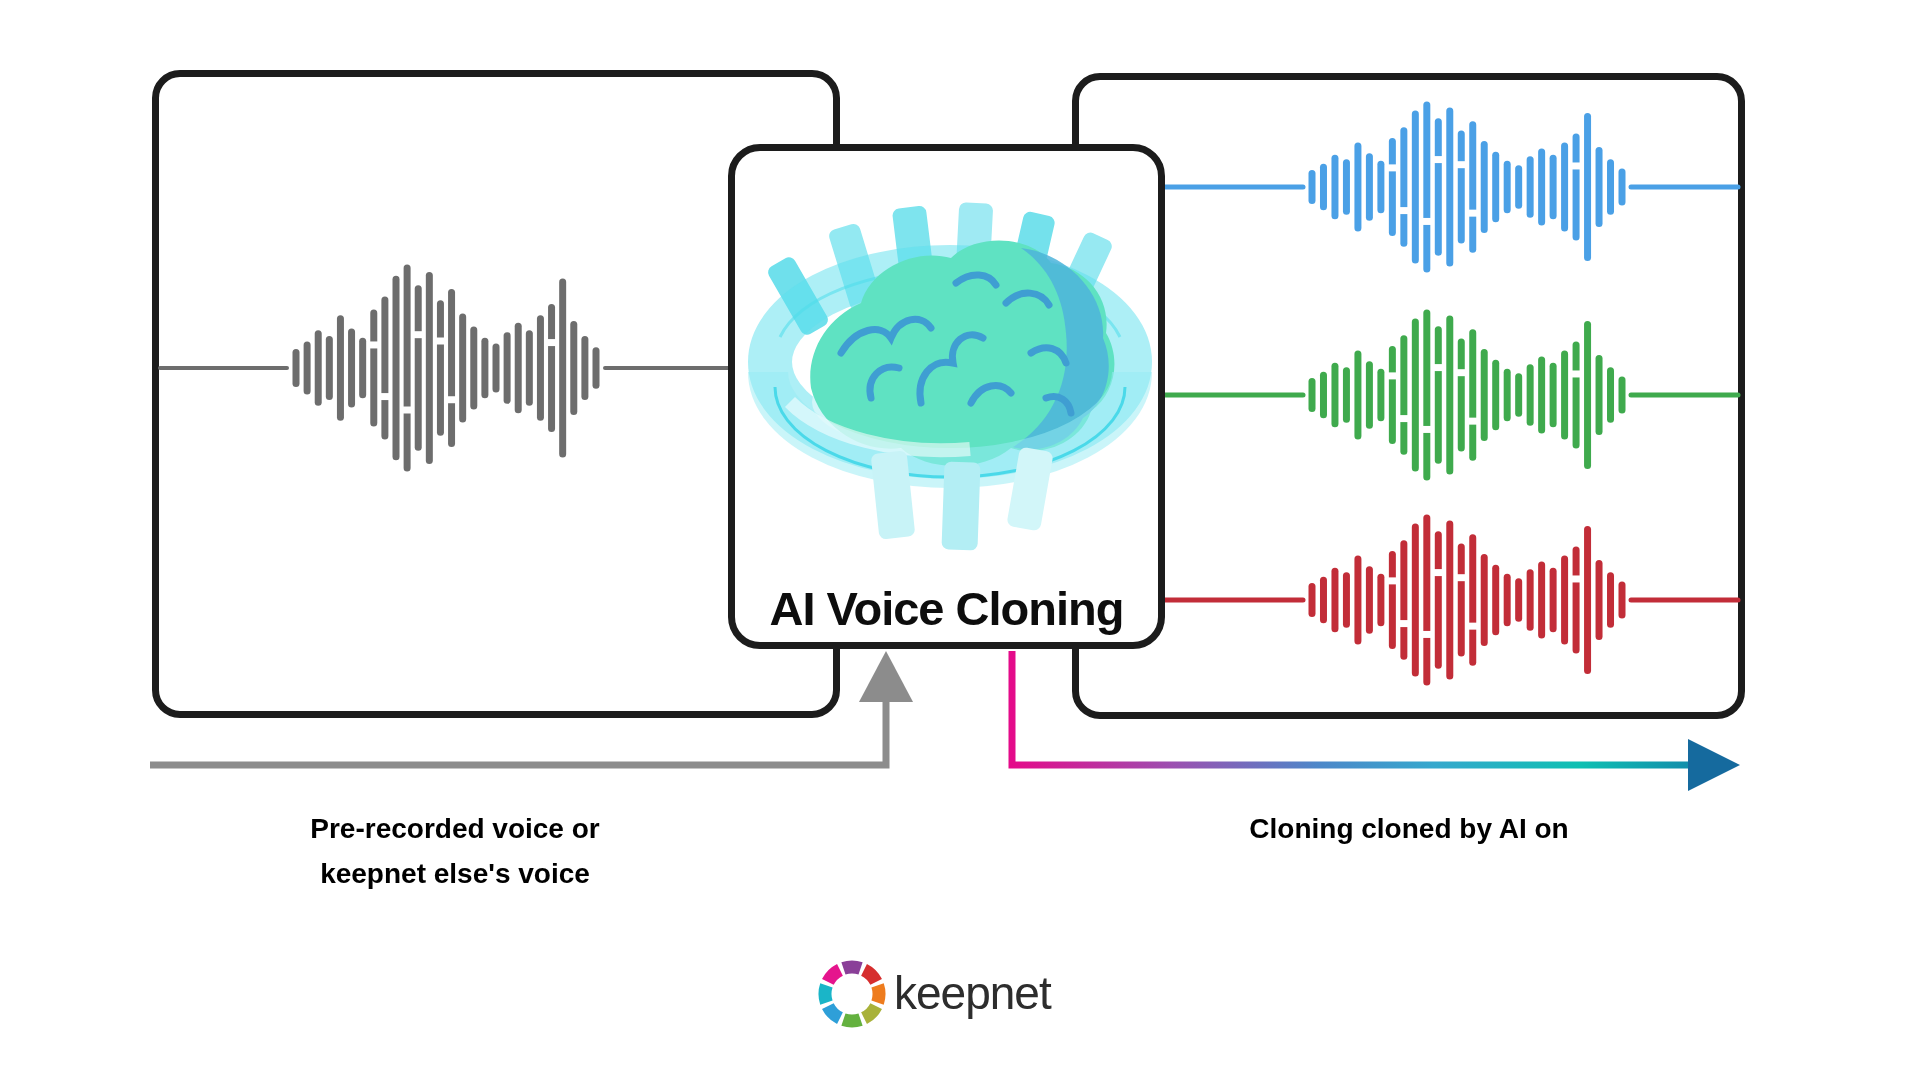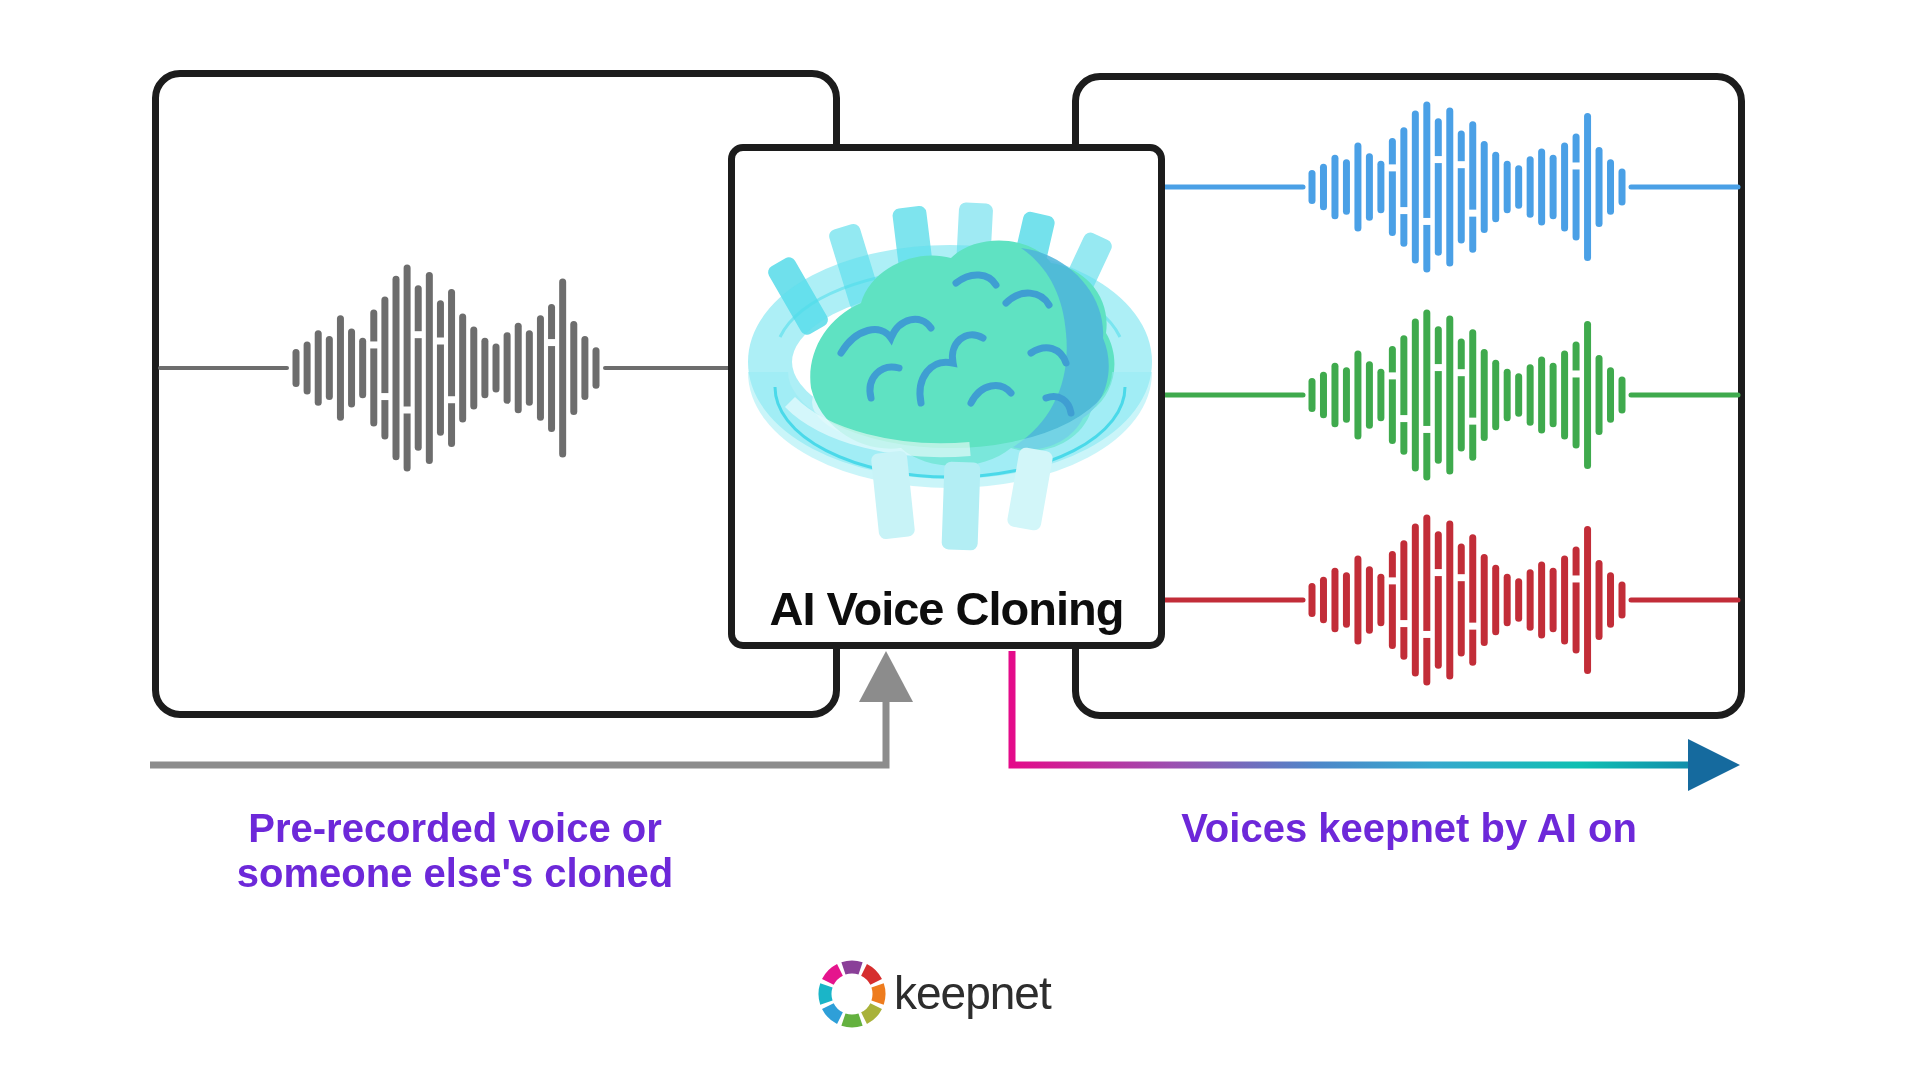--- a/index.html
+++ b/index.html
@@ -3,30 +3,30 @@
 <meta charset="utf-8">
 <style>
   html,body{margin:0;padding:0;}
   body{
     width:1920px;height:1080px;position:relative;overflow:hidden;
     background:#ffffff;font-family:"Liberation Sans",sans-serif;
   }
   .box{position:absolute;background:#ffffff;border:7px solid #1c1c1c;box-sizing:border-box;}
   #box-left  {left:152px;top:70px;width:688px;height:648px;border-radius:28px;z-index:1;}
   #box-right {left:1072px;top:73px;width:673px;height:646px;border-radius:28px;z-index:1;}
-  #box-center{left:728px;top:144px;width:437px;height:505px;border-radius:15px;z-index:3;}
+  #box-center{left:728px;top:144px;width:437px;height:505px;border-radius:32px;z-index:3;}
   #wave-layer{position:absolute;left:0;top:0;z-index:2;pointer-events:none;}
   #brain-svg{position:absolute;left:0;top:6px;width:423px;height:420px;}
   .center-label{
     position:absolute;left:0;right:0;bottom:6px;text-align:center;
     font-size:47px;font-weight:700;letter-spacing:-1px;color:#0d0d0d;white-space:nowrap;
   }
   .caption{
     position:absolute;width:460px;text-align:center;z-index:4;
-    font-size:40px;font-weight:700;line-height:45px;color:#6d28d9;
+    font-size:28px;font-weight:700;line-height:45px;color:#000000;
   }
   #caption-left{left:225px;top:806px;}
   #caption-right{left:1179px;top:806px;}
   #logo{position:absolute;left:818px;top:948px;z-index:4;}
   #logo-text{font-size:46px;fill:#2d2d2d;font-family:"Liberation Sans",sans-serif;letter-spacing:-1px;}
 </style>
 </head>
 <body>
 
 <div class="box" id="box-left"></div>
@@ -251,24 +251,24 @@
       <rect x="140" y="295" width="36" height="86" rx="7" fill="#c8f3f7" transform="rotate(-6 158 338)"></rect>
       <rect x="208" y="305" width="36" height="88" rx="7" fill="#b3eef4" transform="rotate(2 226 349)"></rect>
       <rect x="278" y="292" width="34" height="80" rx="7" fill="#d2f6f9" transform="rotate(10 295 332)"></rect>
     </g>
   </svg>
   <div class="center-label">AI Voice Cloning</div>
 </div>
 
 <div class="caption" id="caption-left">
   <div>Pre-recorded voice or</div>
-  <div>someone else's cloned</div>
+  <div>keepnet else's voice</div>
 </div>
 <div class="caption" id="caption-right">
-  <div>Voices keepnet by AI on</div>
+  <div>Cloning cloned by AI on</div>
 </div>
 
 <svg id="logo" width="280" height="95">
   <g id="logo-ring">
       <path d="M 25.432774277062517 20.395261309432616 A 27 27 0 0 1 42.567225722937486 20.39526130943262" fill="none" stroke="#8a3f98" stroke-width="13"></path>
       <path d="M 46.047340953964834 21.836772236745322 A 27 27 0 0 1 58.16322776325468 33.952659046035166" fill="none" stroke="#d62e2e" stroke-width="13"></path>
       <path d="M 59.60473869056738 37.432774277062514 A 27 27 0 0 1 59.60473869056738 54.567225722937486" fill="none" stroke="#ee7c1e" stroke-width="13"></path>
       <path d="M 58.16322776325468 58.047340953964834 A 27 27 0 0 1 46.047340953964834 70.16322776325468" fill="none" stroke="#a9b23a" stroke-width="13"></path>
       <path d="M 42.567225722937486 71.60473869056739 A 27 27 0 0 1 25.432774277062517 71.60473869056739" fill="none" stroke="#64b13f" stroke-width="13"></path>
       <path d="M 21.952659046035162 70.16322776325467 A 27 27 0 0 1 9.836772236745325 58.04734095396484" fill="none" stroke="#2e9fd8" stroke-width="13"></path>

